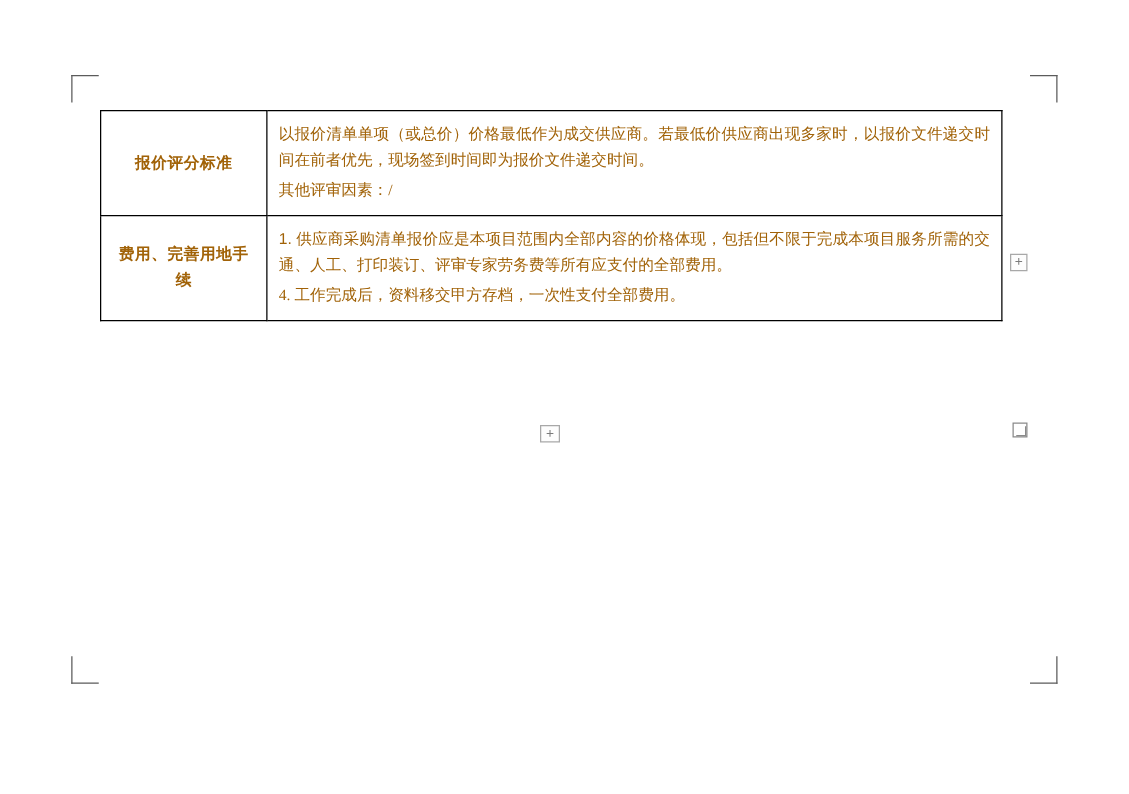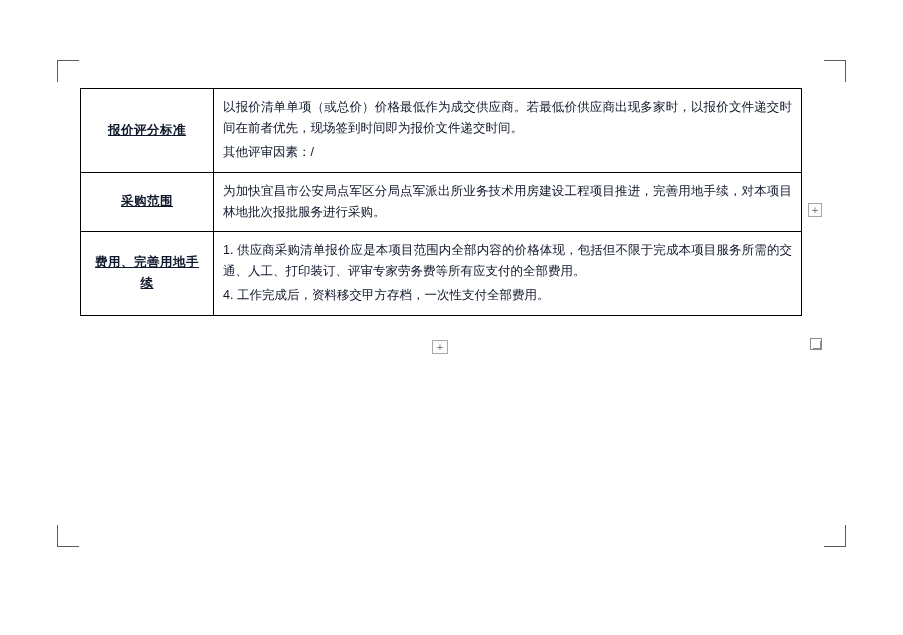--- a/index.html
+++ b/index.html
@@ -55,35 +55,35 @@
     width: 722px;
     border-collapse: collapse;
     table-layout: fixed;
   }
   .doc-table td {
     border: 1px solid #000000;
     vertical-align: middle;
     padding: 8px 9px 9px 9px;
     font-size: 12.5px;
     line-height: 1.65;
-    color: #0f172a;
+    color: #a16207;
   }
   .label-cell {
     width: 114px;
     text-align: center;
     font-weight: bold;
     letter-spacing: 0.5px;
     padding: 8px 4px;
-    text-decoration: underline;
   }
   .body-cell p {
     margin: 0;
   }
   .body-cell p + p {
     margin-top: 4px;
+    font-family: Liberation Serif, serif;
   }
   .body-cell {
     text-align: justify;
   }
 
   
   .handle {
     position: absolute;
     border: 1px solid #a8a8a8;
     background: #fdfdfd;
@@ -141,26 +141,20 @@
   <table class="doc-table">
     <tbody>
       <tr>
         <td class="label-cell">报价评分标准</td>
         <td class="body-cell">
           <p>以报价清单单项（或总价）价格最低作为成交供应商。若最低价供应商出现多家时，以报价文件递交时间在前者优先，现场签到时间即为报价文件递交时间。</p>
           <p>其他评审因素：/</p>
         </td>
       </tr>
       <tr>
-        <td class="label-cell">采购范围</td>
-        <td class="body-cell">
-          <p>为加快宜昌市公安局点军区分局点军派出所业务技术用房建设工程项目推进，完善用地手续，对本项目林地批次报批服务进行采购。</p>
-        </td>
-      </tr>
-      <tr>
         <td class="label-cell">费用、完善用地手续</td>
         <td class="body-cell">
           <p>1. 供应商采购清单报价应是本项目范围内全部内容的价格体现，包括但不限于完成本项目服务所需的交通、人工、打印装订、评审专家劳务费等所有应支付的全部费用。</p>
           <p>4. 工作完成后，资料移交甲方存档，一次性支付全部费用。</p>
         </td>
       </tr>
     </tbody>
   </table>
 
   <div class="handle handle-right">+</div>

